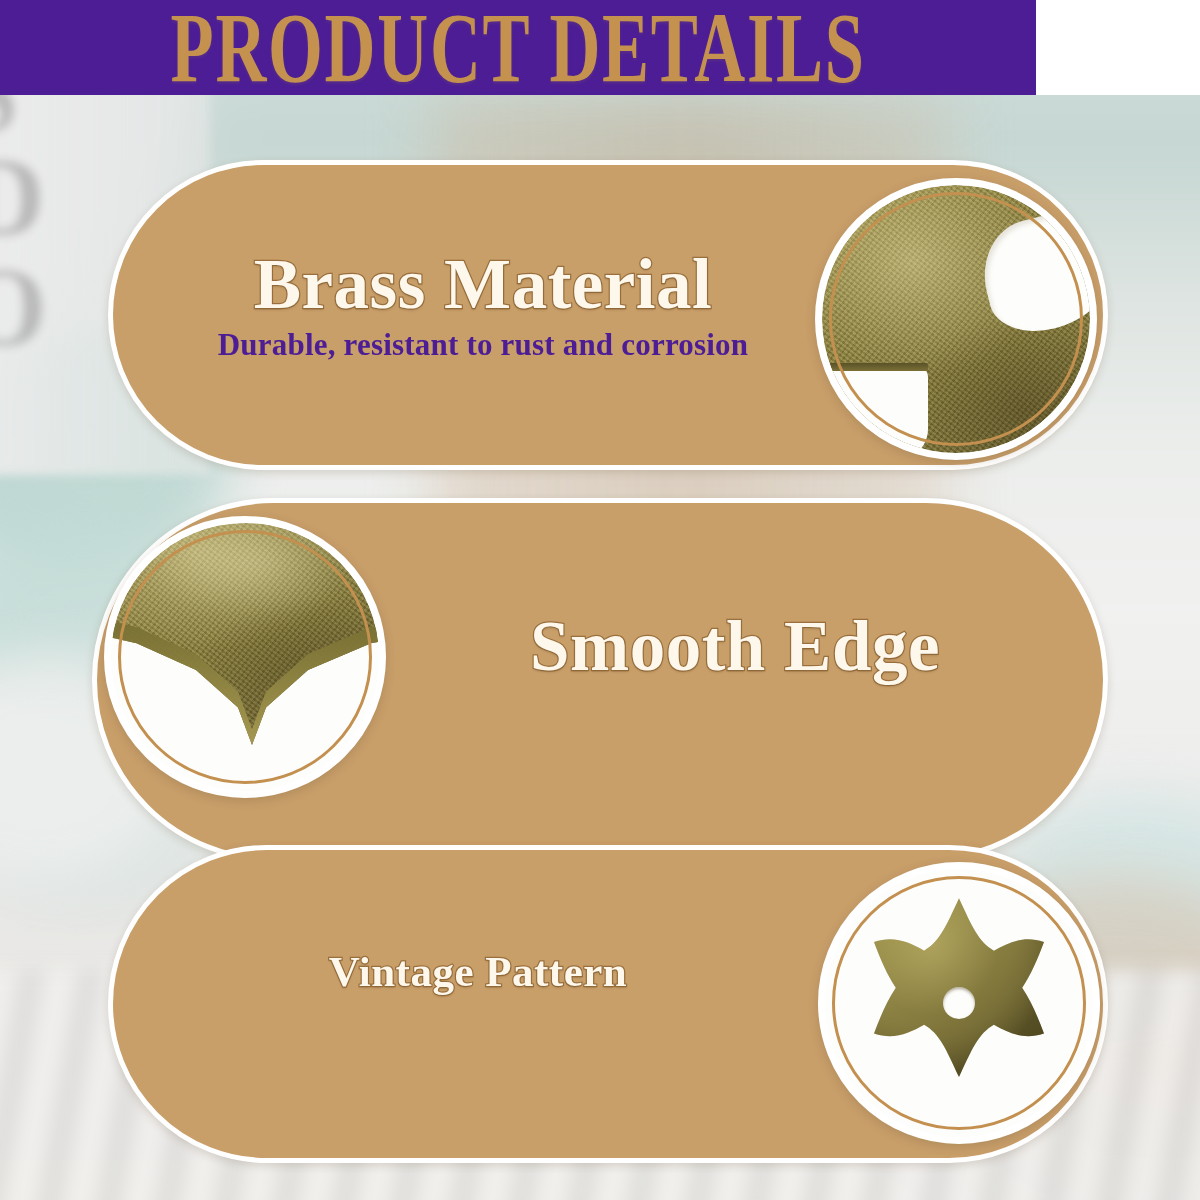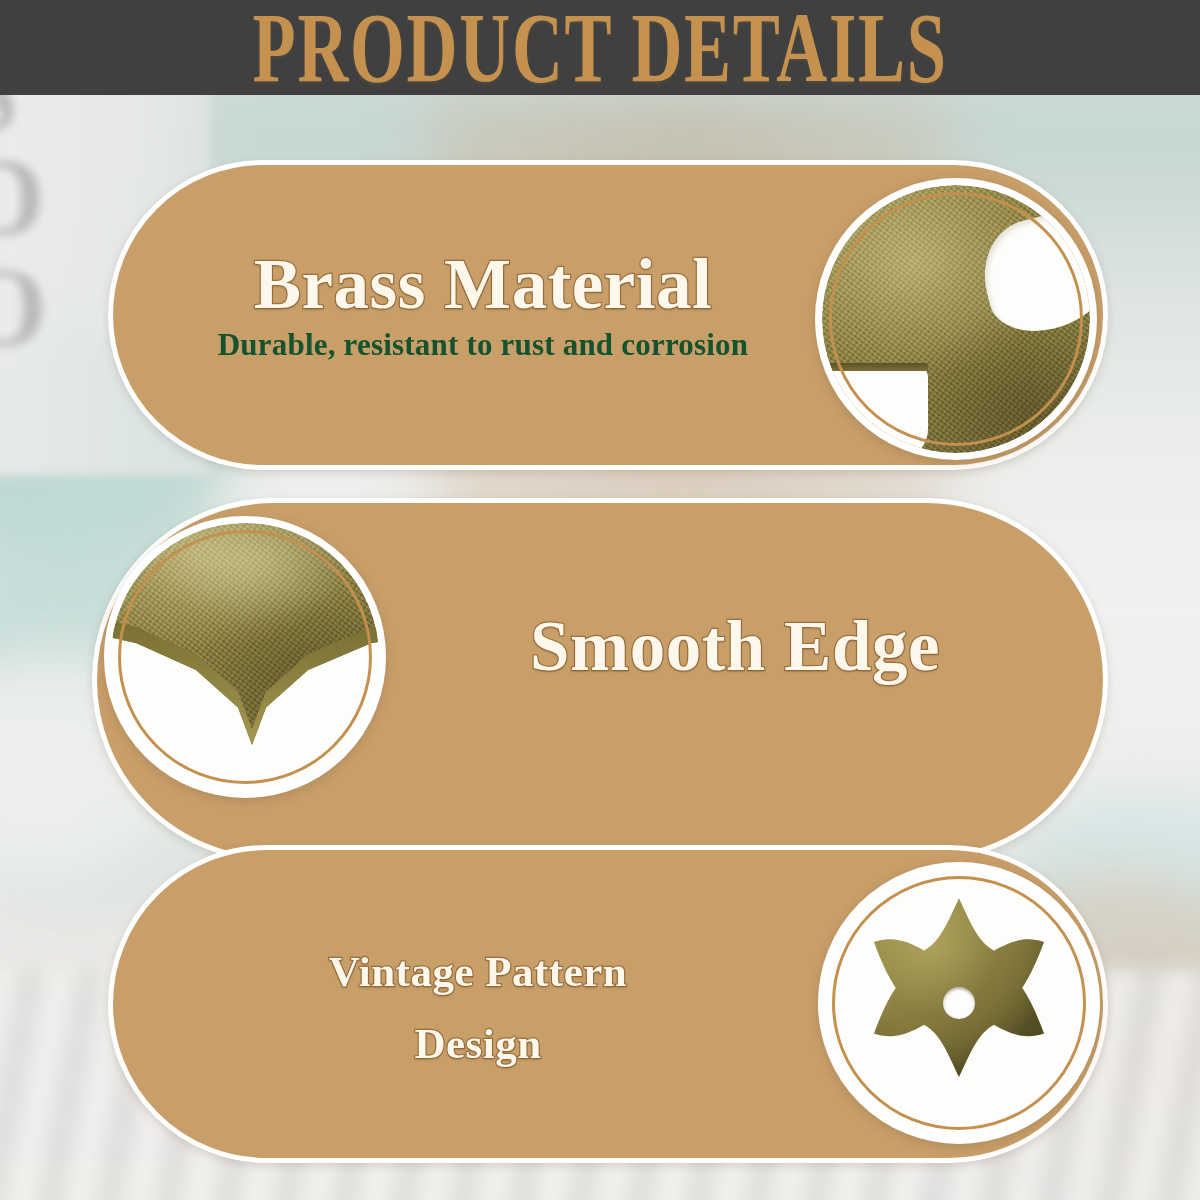--- a/index.html
+++ b/index.html
@@ -81,22 +81,22 @@
     position:absolute; left:-40px; bottom:-20px; width:1300px; height:250px;
     background:
       repeating-linear-gradient(100deg,
         rgba(222,221,219,0.9) 0px, rgba(222,221,219,0.9) 26px,
         rgba(240,239,237,0.9) 26px, rgba(240,239,237,0.9) 58px);
     filter:blur(9px);
   }
 
   
   .header {
-    position:absolute; left:0; top:0; width:1200px; height:95px;
-    background:#404040;
+    position:absolute; left:0; top:0; width:1036px; height:95px;
+    background:#4c1d95;
     display:flex; align-items:center; justify-content:center;
   }
   .header-title {
     font-family:"Liberation Serif", serif;
     font-weight:700;
     font-size:82px;
     line-height:82px;
     letter-spacing:2px;
     color:#c4924e;
     transform:scaleX(0.86) scaleY(1.22);
@@ -137,21 +137,21 @@
     paint-order:stroke fill;
     text-shadow:0 2px 2px rgba(120,88,48,0.30);
   }
   #card-3 .card-title { font-size:43px; line-height:72px; }
 
   .card-sub {
     font-family:"Liberation Serif", serif;
     font-weight:700;
     font-size:31px;
     line-height:40px;
-    color:#14532d;
+    color:#4c1d95;
     margin-top:10px;
     letter-spacing:0.2px;
   }
 
   
   .photo-circle {
     position:absolute;
     border-radius:50%;
     background:#ffffff;
     border:7px solid #ffffff;
@@ -305,21 +305,20 @@
       <div class="p2-piece brass"></div>
       <div class="p2-bevel"></div>
       <div class="p2-gloss"></div>
     </div>
     <div class="ring-inner"></div>
   </div>
 
   <div class="card" id="card-3">
     <div class="card-text">
       <div class="card-title">Vintage Pattern</div>
-      <div class="card-title">Design</div>
     </div>
   </div>
 
   <div class="photo-circle" id="photo-3">
     <div class="photo-inner">
       <div class="p3-stage"></div>
       <svg class="p3-flower" viewBox="0 0 200 200">
         <defs>
           <linearGradient id="brassGrad" x1="0" y1="0" x2="0.7" y2="1">
             <stop offset="0%" stop-color="#9c9148"></stop>

